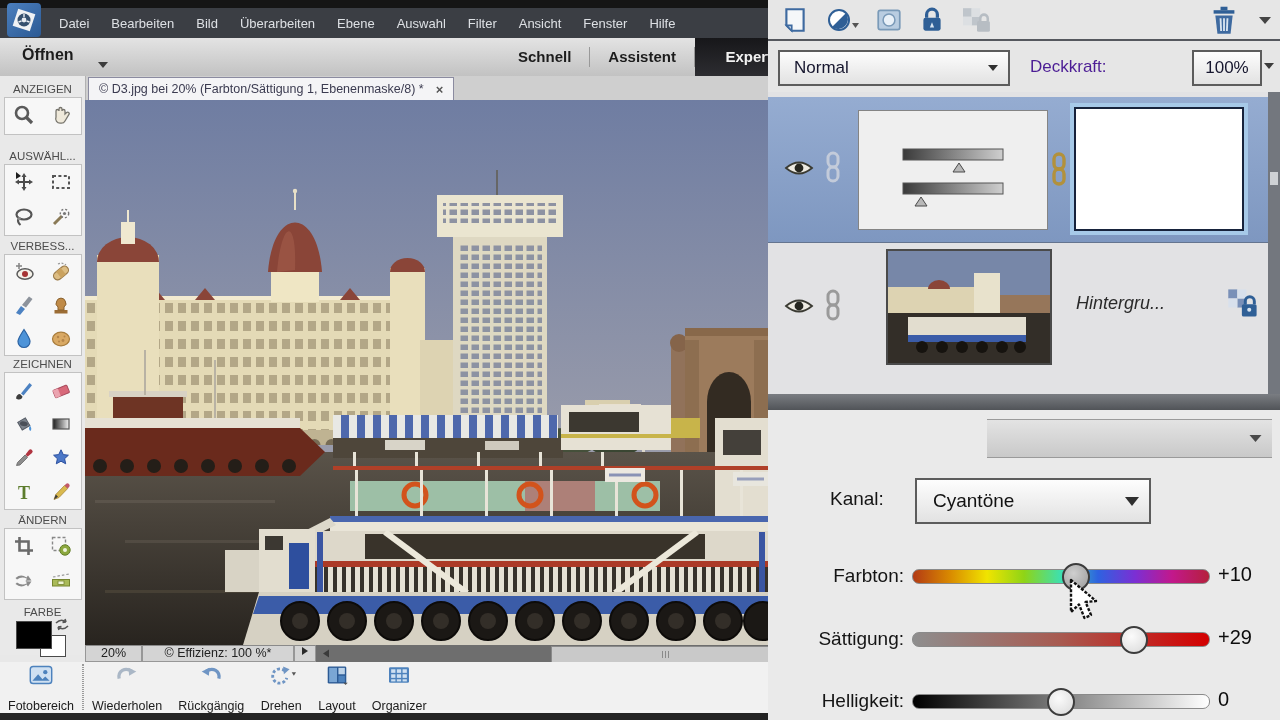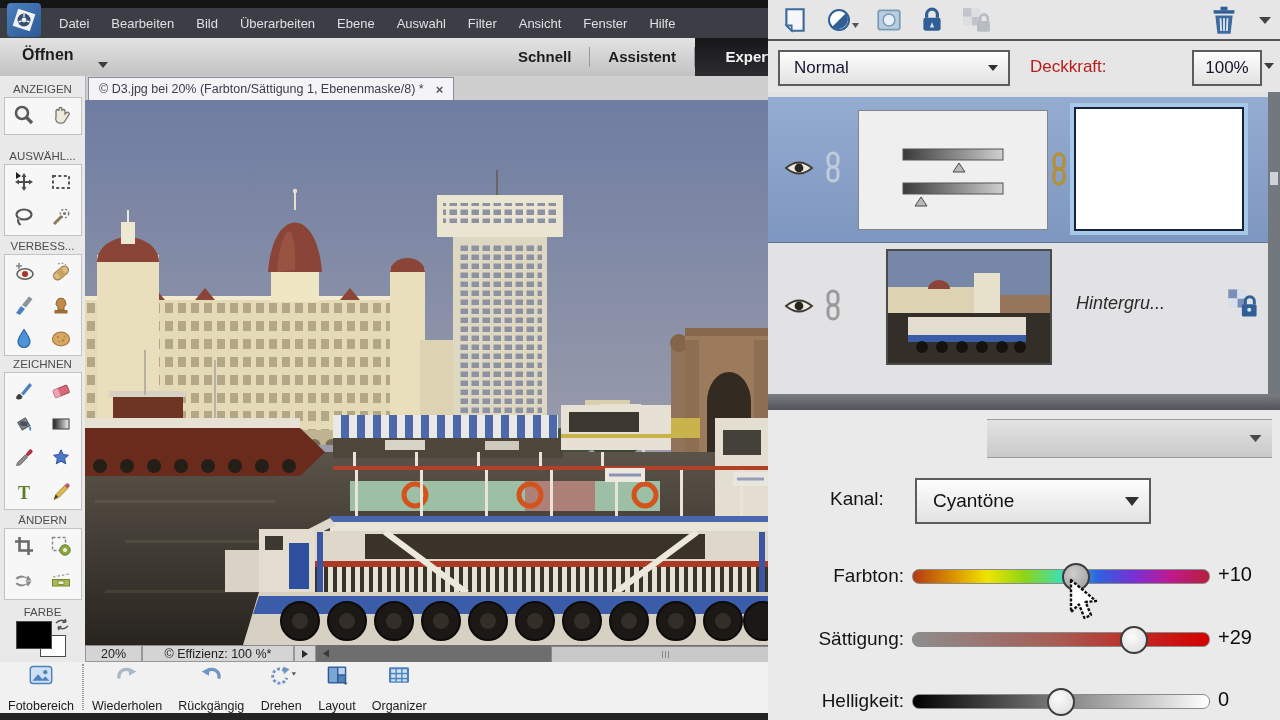--- a/index.html
+++ b/index.html
@@ -28,21 +28,21 @@
   
   #toolpanel{left:0;top:76px;width:85px;height:579px;background:#e9e9e9;border-right:1px solid #b2b2b2;}
   .thead{position:absolute;width:85px;text-align:center;font-size:11.5px;color:#4c4c4c;}
   .tbox{position:absolute;left:4px;width:76px;background:#f7f7f7;border:1px solid #c2c2c2;
     display:flex;flex-wrap:wrap;}
   .tool{width:37px;height:33px;display:flex;align-items:center;justify-content:center;}
   
   #canvas{left:85px;top:100px;width:683px;height:545px;background:#6f7da2;overflow:hidden;}
   #statusbar{left:85px;top:645px;width:683px;height:17px;background:#c6c6c6;display:flex;font-size:12.5px;color:#222;}
   .statbox{height:15px;border:1px solid #979797;border-top-color:#8a8a8a;background:#d4d4d4;
-    display:flex;align-items:center;justify-content:center;}
+    display:flex;align-items:flex-start;justify-content:center;}
   #hscroll{flex:1;background:#6e6e6e;position:relative;height:17px;}
   #hthumb{position:absolute;left:235px;top:1px;width:220px;height:15px;background:#c9c9c9;
     border:1px solid #8a8a8a;}
   #hthumb:after{content:"";position:absolute;left:50%;top:4px;width:8px;height:7px;
     background:repeating-linear-gradient(90deg,#8a8a8a 0 1px,transparent 1px 3px);}
   
   #taskbar{left:0;top:662px;width:768px;height:51px;background:#f1f1f1;display:flex;}
   .tbitem{display:flex;flex-direction:column;align-items:center;justify-content:flex-start;padding:3px 8px 0 8px;}
   .tbitem .lbl{font-size:12.5px;color:#1b1b1b;margin-top:14px;white-space:nowrap;}
   .tbsep{border-left:1px dotted #9a9a9a;height:46px;margin-top:2px;}
@@ -638,21 +638,21 @@
           <polygon points="1,2 13,2 7,9" fill="#444"></polygon>
         </svg>
       <div style="width:8px"></div>
     </div>
 
     <div id="blendrow">
       <div class="combo" style="left:10px;top:9px;width:228px;height:32px">
         <span style="padding-left:14px;font-size:17px">Normal</span>
         <span class="caret"></span>
       </div>
-      <span class="abs" style="left:262px;top:16px;font-size:17px;color:#b91c1c">Deckkraft:</span>
+      <span class="abs" style="left:262px;top:16px;font-size:17px;color:#4c1d95">Deckkraft:</span>
       <div class="combo" style="left:424px;top:9px;width:66px;height:32px;justify-content:center">
         <span style="font-size:17px">100%</span>
       </div>
       <span class="abs caret" style="left:496px;top:22px"></span>
     </div>
 
     <div id="layerlist">
       <div id="layerrow1">
         <svg class="abs" style="left:16px;top:60px" width="30" height="22" viewBox="0 0 30 22">
             <path d="M2 11 Q15 0 28 11 Q15 22 2 11 Z" fill="#eeebe2" stroke="#3a3a32" stroke-width="1.8"></path>

